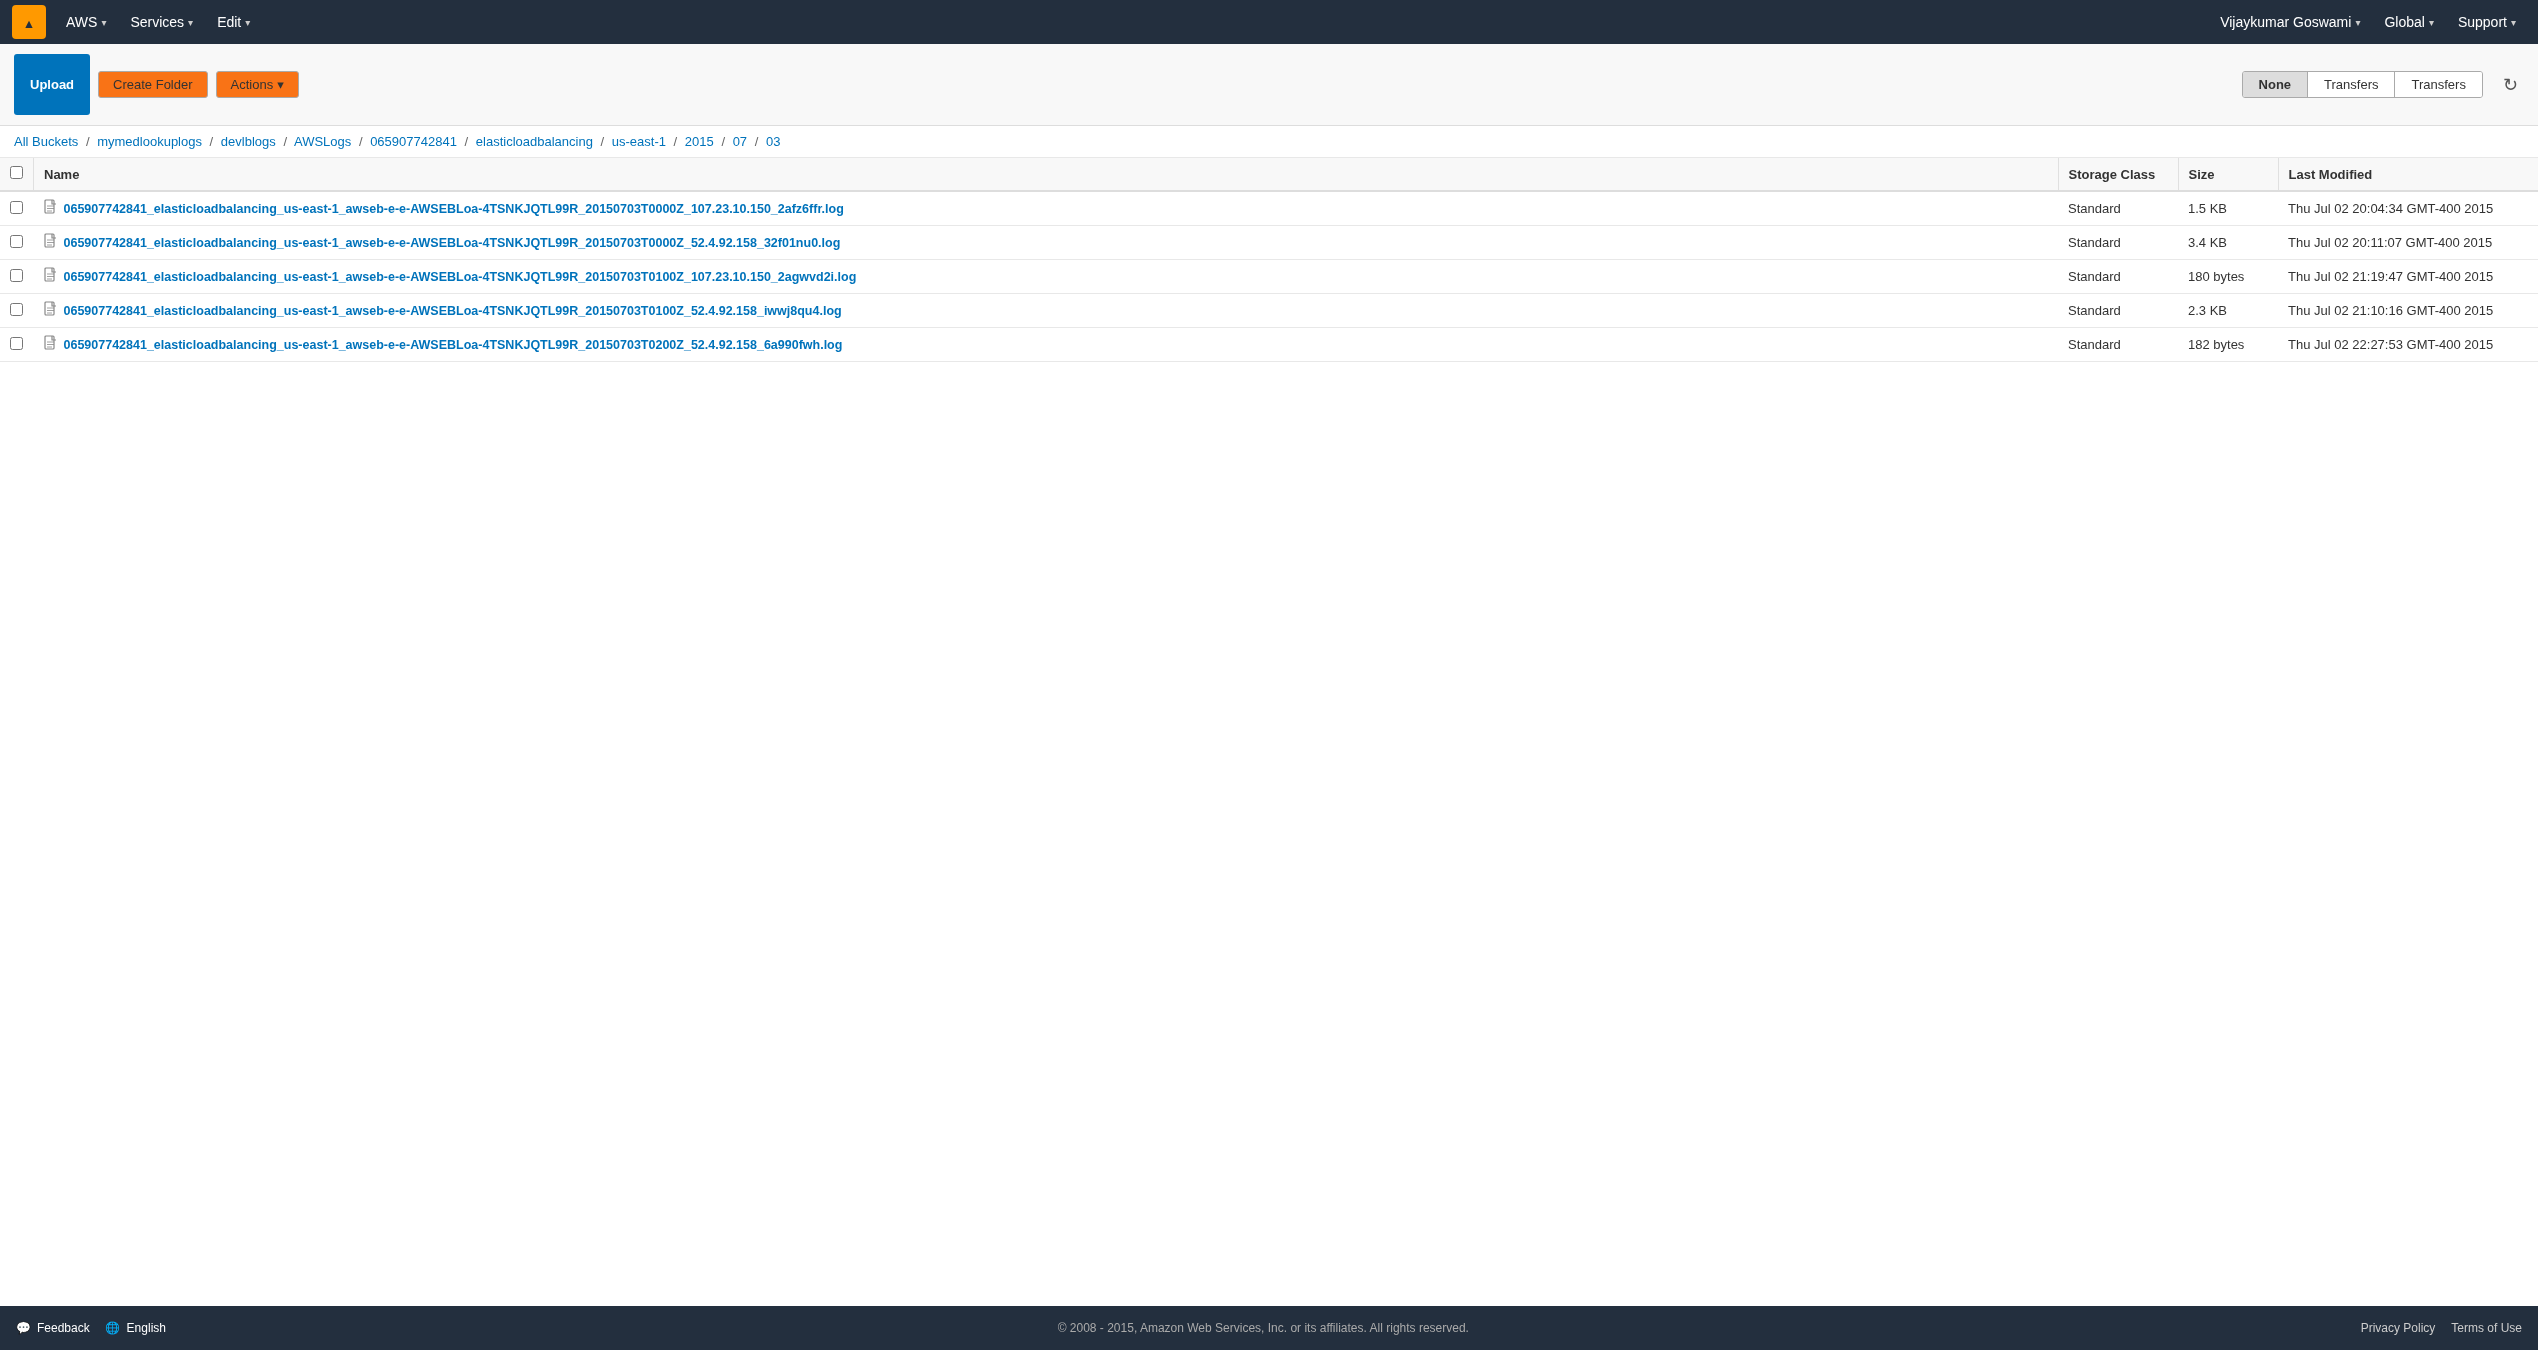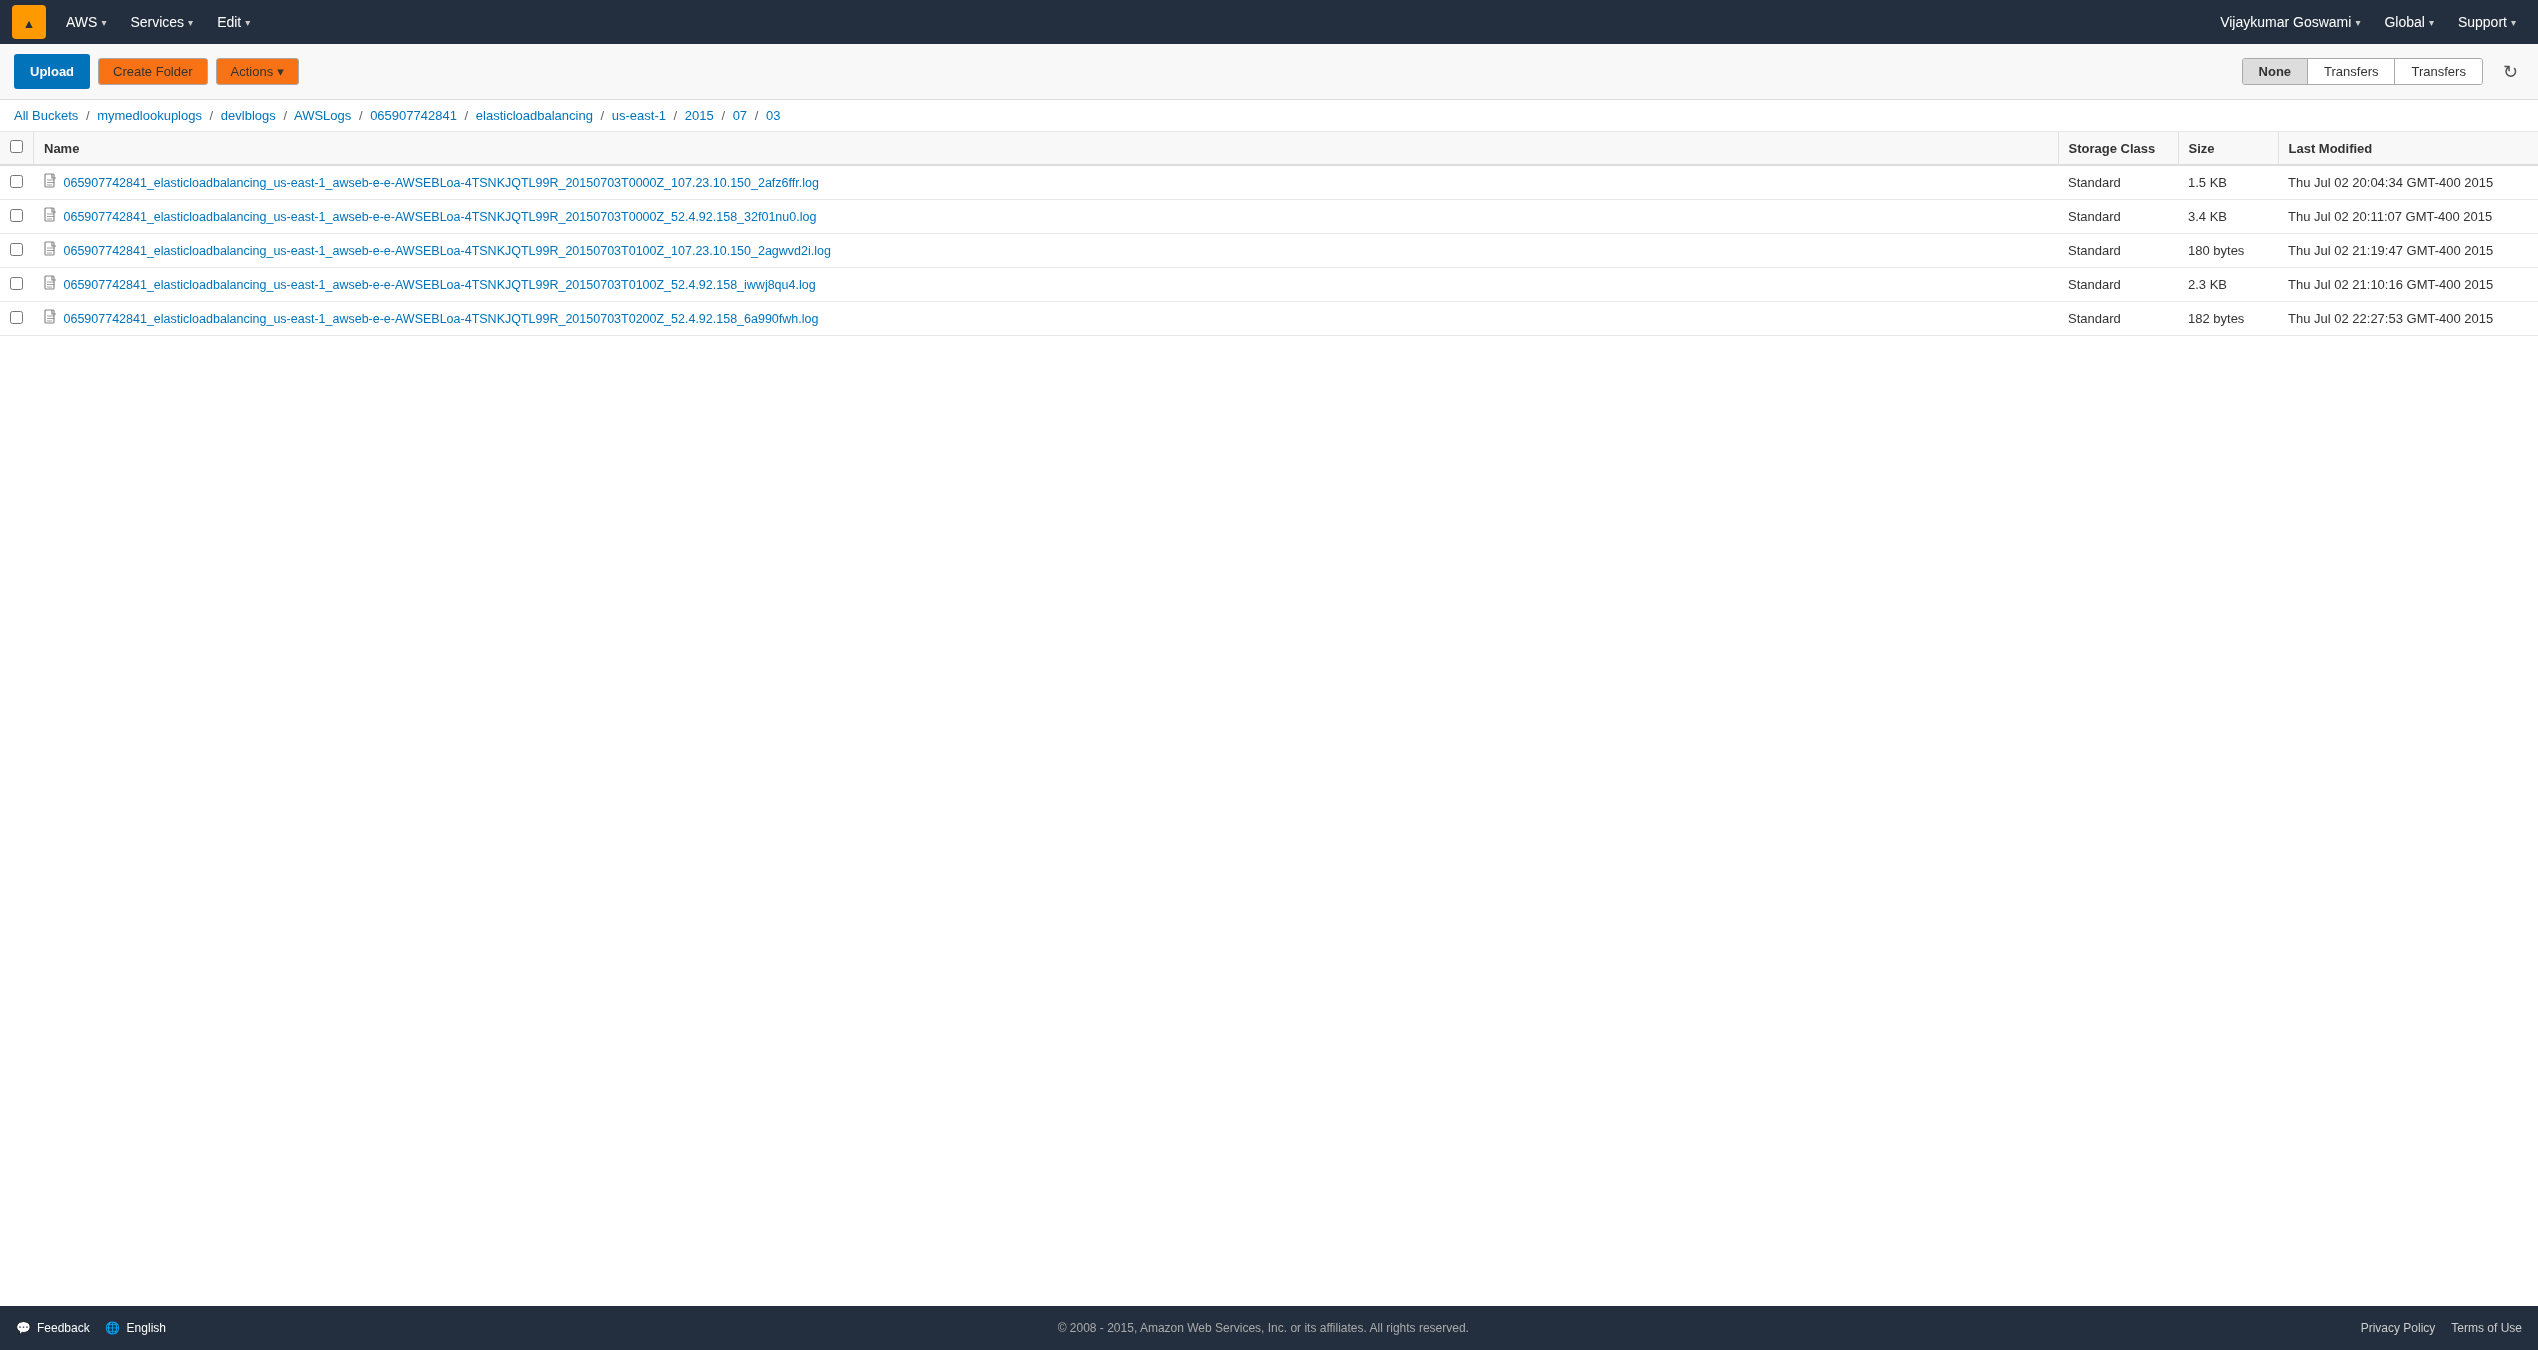--- a/index.html
+++ b/index.html
@@ -46,21 +46,21 @@
       padding: 10px 14px;
       display: flex;
       align-items: center;
       gap: 8px;
       flex-shrink: 0;
     }
     .btn-upload {
       background: #0073bb;
       color: #fff;
       border: none;
-      padding: 10px 16px;
+      padding: 23px 16px;
       border-radius: 3px;
       cursor: pointer;
       font-size: 13px;
       font-weight: bold;
     }
     .btn-default {
       background: #f97316;
       color: #333;
       border: 1px solid #aaa;
       padding: 5px 14px;
@@ -134,21 +134,21 @@
     .file-table thead th:last-child { border-right: none; }
     .file-table tbody tr {
       border-bottom: 1px solid #e8e8e8;
     }
     .file-table tbody td {
       padding: 7px 10px;
       vertical-align: middle;
     }
     .file-table tbody td:first-child { width: 30px; text-align: center; }
     .file-name-cell {
-      display: flex; align-items: center; gap: 6px;
+      display: flex; align-items: center; gap: 6px; font-weight: bold;
     }
     .file-name-link {
       color: #0073bb;
       text-decoration: none;
       font-size: 12.5px;
     }
     .col-storage { width: 120px; }
     .col-size { width: 100px; }
     .col-modified { width: 260px; }
 

